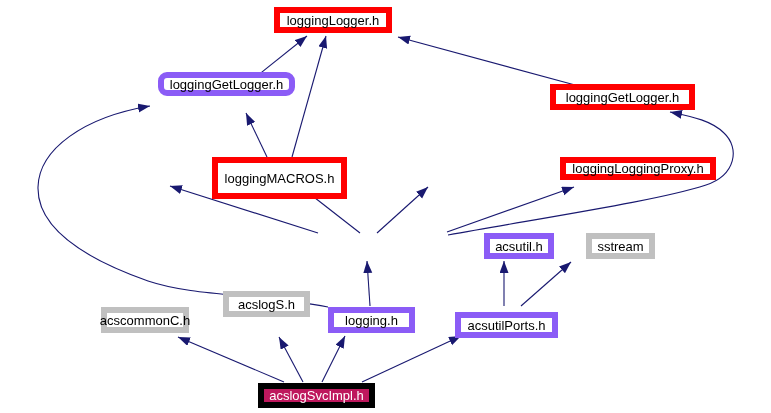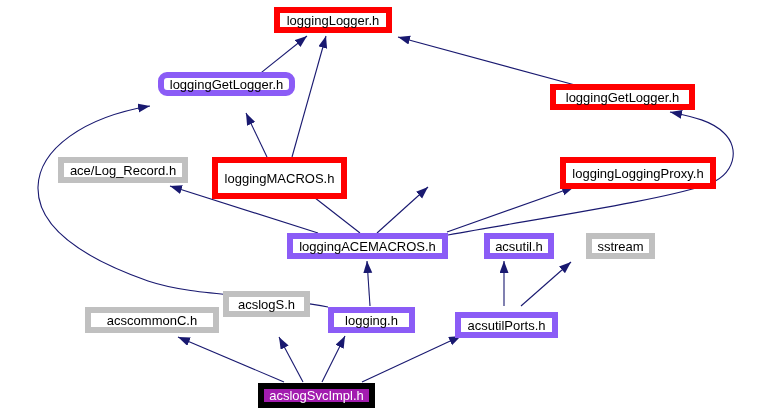--- a/index.html
+++ b/index.html
@@ -20,21 +20,21 @@
     font-size:13px;
     line-height:1;
     display:flex;
     align-items:center;
     justify-content:center;
     white-space:nowrap;
     cursor:pointer;
   }
   .node.red{border-color:#ff0000;}
   .node.gray{border-color:#c0c0c0;cursor:default;}
-  .node.rootnode{background:#a21caf;color:#ffffff;border-color:#000000;cursor:default;}
+  .node.rootnode{background:#be185d;color:#ffffff;border-color:#000000;cursor:default;}
 </style>
 </head>
 <body>
 
 <div id="canvas">
 
   <svg id="edges" width="771" height="413" viewBox="0 0 771 413" fill="none" stroke="#191970" stroke-width="1.1">
     <defs>
       <marker id="arrow" markerUnits="userSpaceOnUse" markerWidth="13" markerHeight="10" refX="12" refY="4.5" orient="auto">
         <path d="M0,0 L12,4.5 L0,9 z" fill="#191970" stroke="none"></path>
@@ -75,34 +75,32 @@
 
     <path d="M362,382 L461,336" marker-end="url(#arrow)"></path>
   </svg>
 
   <div class="node red" style="left:274px;top:7px;width:118px;height:26px;">loggingLogger.h</div>
 
   <div class="node" style="left:158px;top:72px;width:137px;height:24px;border-radius:9px;">loggingGetLogger.h</div>
 
   <div class="node red" style="left:550px;top:84px;width:145px;height:26px;">loggingGetLogger.h</div>
 
-  <div class="node gray" style="left:58px;top:157px;width:130px;height:26px;">ace/Log_Record.h</div>
 
   <div class="node red" style="left:212px;top:157px;width:135px;height:42px;">loggingMACROS.h</div>
 
 
-  <div class="node red" style="left:560px;top:157px;width:156px;height:32px;">loggingLoggingProxy.h</div>
+  <div class="node red" style="left:560px;top:157px;width:156px;height:23px;">loggingLoggingProxy.h</div>
 
-  <div class="node" style="left:287px;top:233px;width:161px;height:26px;">loggingACEMACROS.h</div>
 
   <div class="node" style="left:470px;top:233px;width:70px;height:26px;margin-left:14px;">acsutil.h</div>
 
   <div class="node gray" style="left:586px;top:233px;width:69px;height:26px;">sstream</div>
 
-  <div class="node gray" style="left:85px;top:307px;width:134px;height:26px;">acscommonC.h</div>
+  <div class="node gray" style="left:101px;top:307px;width:88px;height:26px;">acscommonC.h</div>
 
   <div class="node gray" style="left:223px;top:291px;width:87px;height:26px;">acslogS.h</div>
 
   <div class="node" style="left:328px;top:307px;width:87px;height:26px;text-align:right;">logging.h</div>
 
   <div class="node" style="left:455px;top:312px;width:103px;height:26px;">acsutilPorts.h</div>
 
   <div class="node rootnode" style="left:258px;top:383px;width:117px;height:25px;">acslogSvcImpl.h</div>
 
 </div>

